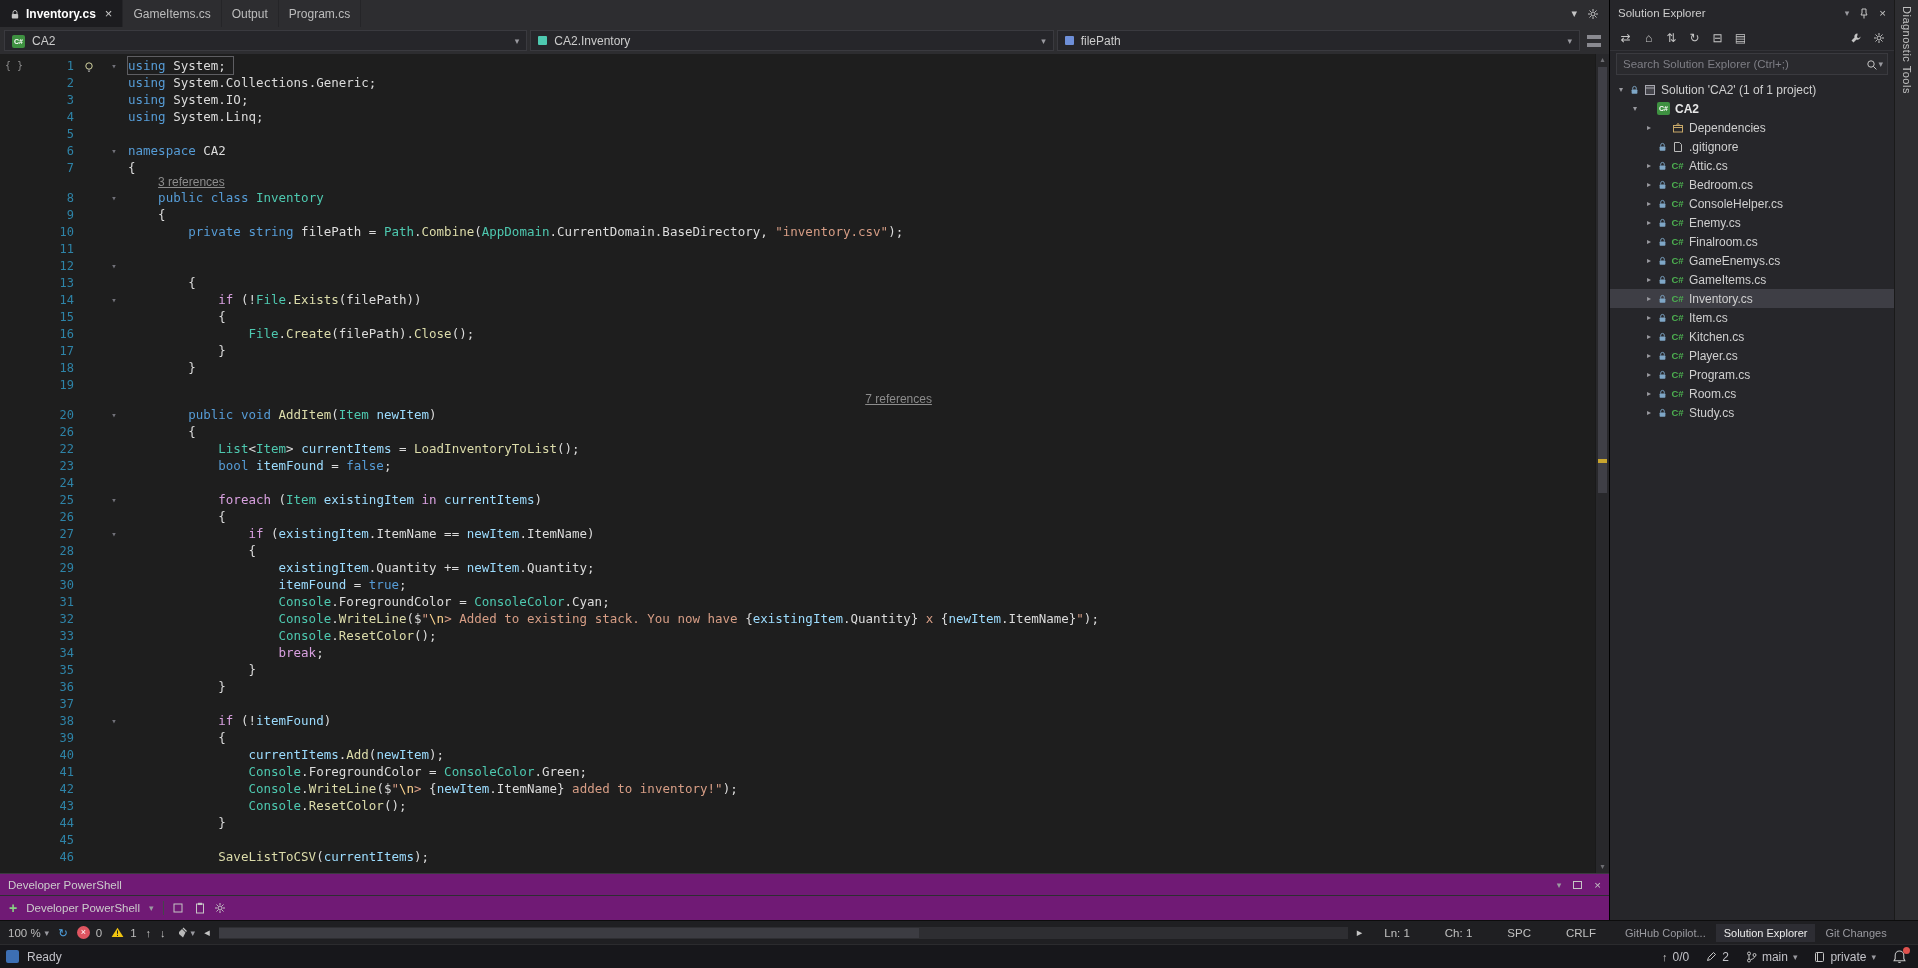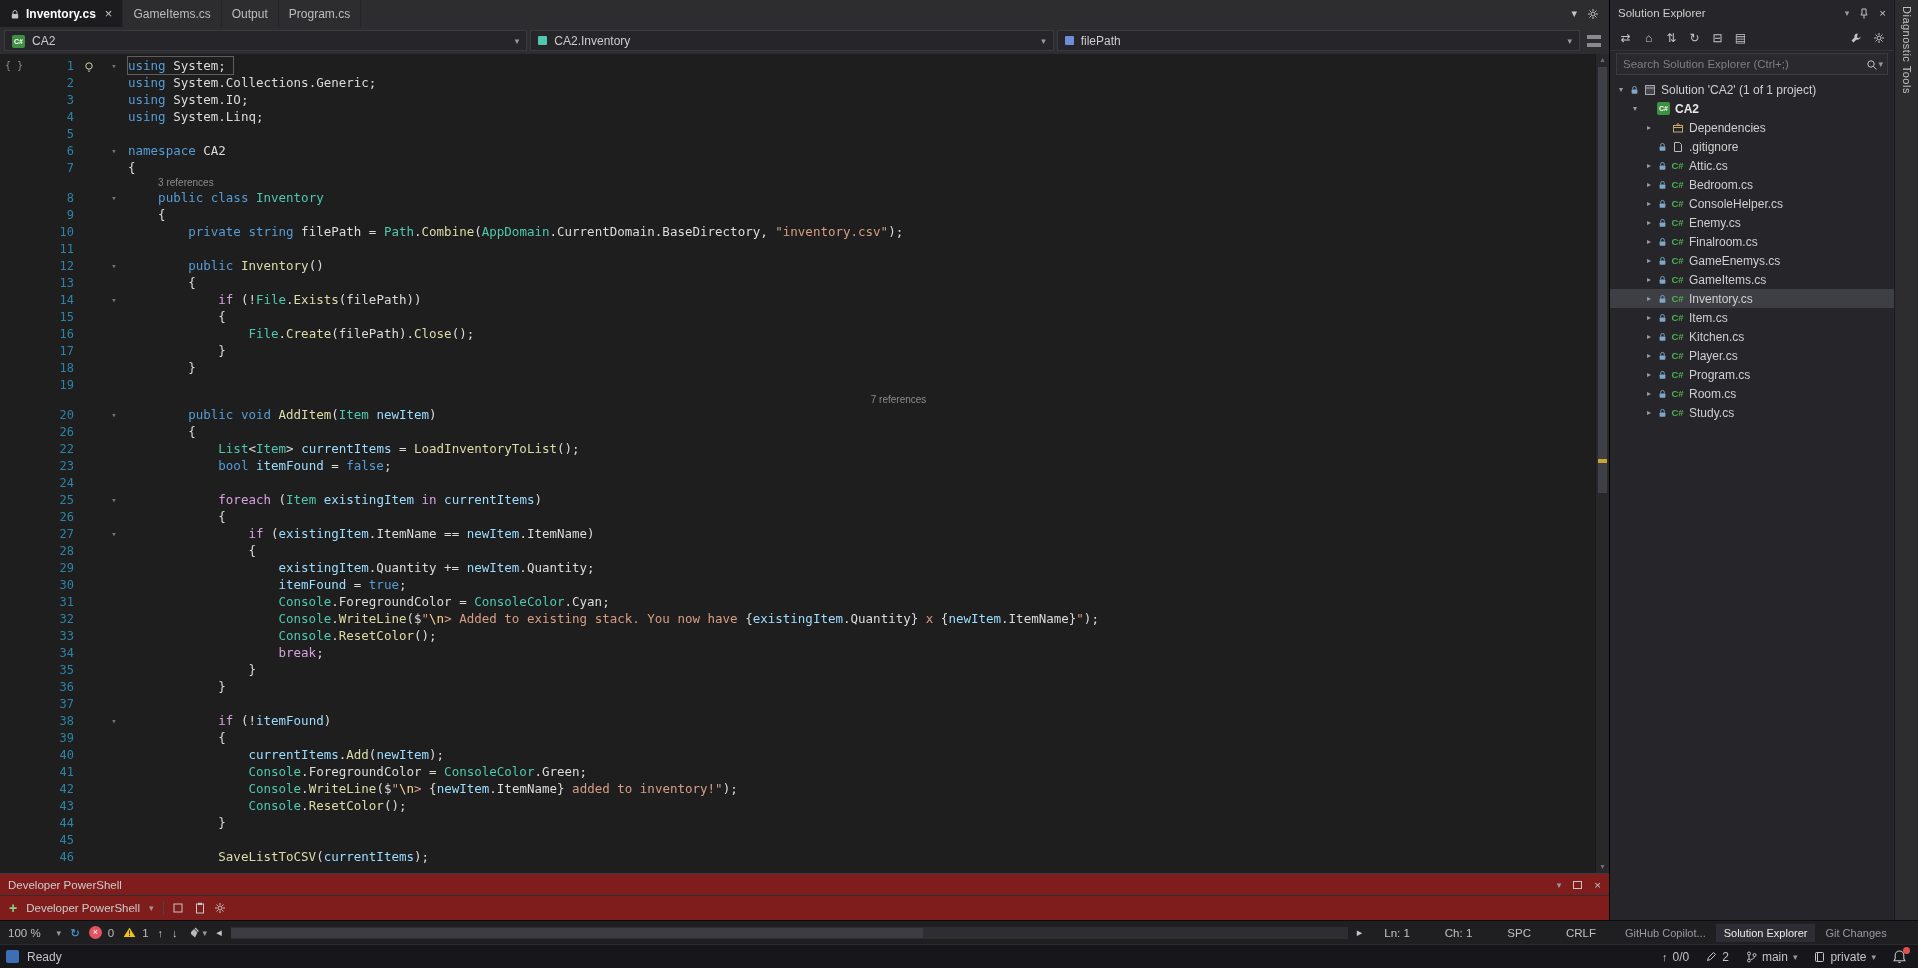--- a/index.html
+++ b/index.html
@@ -28,33 +28,33 @@
   
   .code-area { position:relative; flex:1; min-height:0; background:#1e1e1e; overflow:hidden; padding-top:3px; }
   #code-lines { font-family:"DejaVu Sans Mono", monospace; font-size:12.5px; }
   .code-row { display:flex; align-items:flex-end; }
   .gutter { flex:0 0 128px; display:flex; align-items:center; height:17px; }
   .gmisc { width:28px; text-align:center; color:#8a8a8a; font-size:10px; }
   .lnum { width:46px; text-align:right; color:#2e84a8; font-size:12px; }
   .gbulb { width:30px; text-align:center; }
   .gfold { width:20px; text-align:center; color:#72727a; font-size:9px; }
   .cl-wrap { flex:1; min-width:0; }
-  .lens { color:#8c8c8c; font-size:10px; height:13px; line-height:13px; font-family:"Liberation Sans", sans-serif; }
+  .lens { color:#8c8c8c; font-size:12px; height:13px; line-height:13px; font-family:"Liberation Sans", sans-serif;text-decoration:underline; }
   .cl { height:17px; line-height:17px; white-space:pre; }
   .curline { display:inline-block; padding-right:7px; outline:1px solid #5e5e62; }
   .tk-k { color:#569cd6; } .tk-c { color:#d8a0df; } .tk-t { color:#4ec9b0; }
   .tk-m { color:#dcdcaa; } .tk-v { color:#9cdcfe; } .tk-s { color:#d69d85; }
   .tk-e { color:#ffd68f; } .tk-w { color:#dcdcdc; }
   .vscroll { position:absolute; top:0; right:0; bottom:0; width:14px; background:#28282b; border-left:1px solid #1a1a1a; }
   .varr { position:absolute; left:0; right:0; text-align:center; color:#6e6e73; font-size:8px; line-height:12px; }
   .vthumb { position:absolute; top:13px; height:52%; left:2px; right:2px; background:#3f3f46; }
   .vmark { position:absolute; top:49.5%; left:2px; right:2px; height:4px; background:#c8a52e; }
 
   
-  .ps-panel { flex:0 0 47px; border-top:1px solid #3a3a3f; background:#7f1d1d; }
+  .ps-panel { flex:0 0 47px; border-top:1px solid #3a3a3f; background:#701a75; }
   .ps-title { height:21px; display:flex; align-items:center; padding:0 8px; color:#cccccc; font-size:11.5px; }
   .ps-title-icons { margin-left:auto; display:flex; align-items:center; gap:12px; color:#c5c5c5; }
   .sq { width:9px; height:8px; border:1px solid #c5c5c5; display:inline-block; }
   .ps-toolbar { height:25px; display:flex; align-items:center; gap:9px; padding:0 9px; color:#cccccc; font-size:11.5px; border-top:1px solid #2e2e32; }
   .plus { color:#89d185; font-size:14px; font-weight:bold; }
   .ps-sep { width:1px; height:14px; background:#45454b; }
   .chev9 { font-size:9px; color:#9a9aa0; }
 
   
   .right-col { width:285px; flex:0 0 285px; background:#26262a; border-left:1px solid #000; display:flex; flex-direction:column; font-size:12px; }
@@ -79,21 +79,21 @@
   .cube { width:9px; height:9px; display:inline-block; border-radius:1px; }
   .cube.teal { background:#4ec9b0; } .cube.blue { background:#6e8fd8; }
 
   
   .diag-strip { width:24px; flex:0 0 24px; background:#2d2d30; border-left:1px solid #1a1a1a; display:flex; justify-content:center; padding-top:6px; }
   .diag-label { writing-mode:vertical-rl; color:#c0c0c0; font-size:11px; letter-spacing:.5px; }
 
   
   .bottom-strip { height:24px; flex:0 0 24px; background:#1f1f22; border-top:1px solid #0d0d0d; display:flex; align-items:center; font-size:11.5px; color:#bdbdbd; }
   .bs-left { flex:1; min-width:0; display:flex; align-items:center; height:100%; gap:9px; padding-left:8px; }
-  .zoom { display:flex; align-items:center; gap:16px; }
+  .zoom { display:flex; align-items:center; gap:4px; }
   .blue { color:#4fa3e3; }
   .errc { display:inline-block; width:13px; height:13px; background:#e05561; border-radius:50%; color:#fff; font-size:9px; line-height:13px; text-align:center; }
   .cnt { margin-left:3px; }
   .bs-item { display:flex; align-items:center; gap:3px; }
   .arr { color:#c5c5c5; font-size:11px; }
   .htrack { flex:1; height:12px; background:#2e2e32; position:relative; }
   .hthumb { position:absolute; left:0; top:1px; bottom:1px; width:62%; background:#3c3c42; }
   .pos { padding:0 13px; color:#c0c0c0; }
   .bs-right { width:309px; flex:0 0 309px; display:flex; align-items:center; gap:2px; padding-left:8px; height:100%; }
   .ptab { padding:3px 8px; font-size:11px; color:#9a9aa0; }
@@ -293,21 +293,20 @@
               </div>
             </div>
             <div class="code-row">
               <div class="gutter">
                 <span class="gmisc"></span>
                 <span class="lnum">12</span>
                 <span class="gbulb"></span>
                 <span class="gfold">▾</span>
               </div>
               <div class="cl-wrap">
-                <div class="cl"><span class="tk-w">        </span><span class="tk-k">public</span><span class="tk-m"> Inventory</span><span class="tk-w">()</span></div>
               </div>
             </div>
             <div class="code-row">
               <div class="gutter">
                 <span class="gmisc"></span>
                 <span class="lnum">13</span>
                 <span class="gbulb"></span>
                 <span class="gfold"></span>
               </div>
               <div class="cl-wrap">

